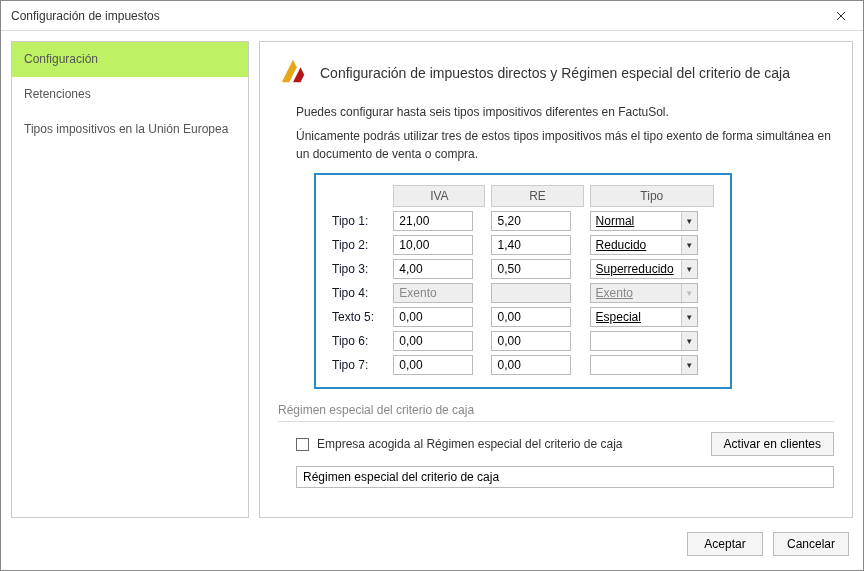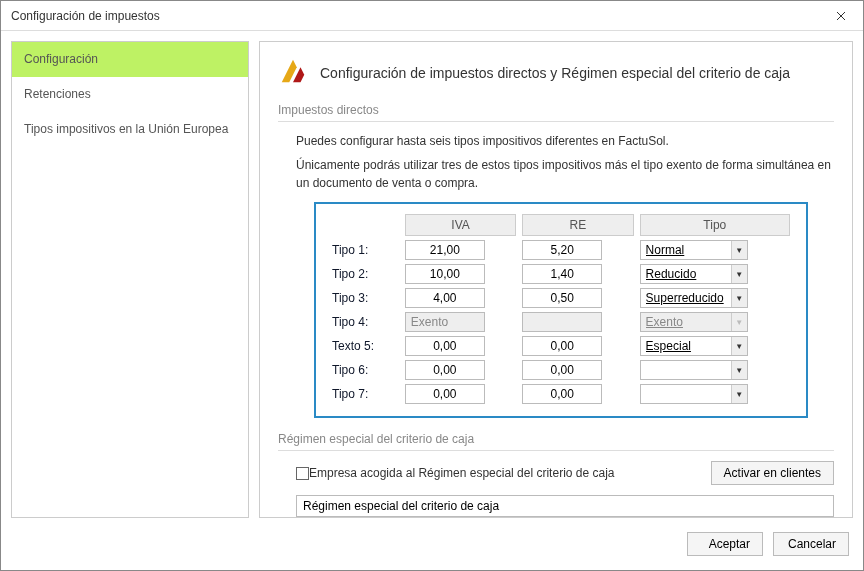--- a/index.html
+++ b/index.html
@@ -20,41 +20,41 @@
 .main { flex: 1; border: 1px solid #ccc; padding: 14px 18px; overflow: auto; }
 
 .header-row { display: flex; align-items: center; gap: 12px; margin-bottom: 14px; }
 .header-icon svg { width: 30px; height: 30px; }
 .header-title { font-size: 14px; color: #333; }
 
 .section-label { color: #888; font-size: 12px; border-bottom: 1px solid #ddd; padding-bottom: 4px; margin-bottom: 10px; }
 
 .desc { color: #333; margin: 6px 0 6px 18px; line-height: 1.5; }
 
-.tax-table-wrap { border: 2px solid #2a8ac5; margin: 10px 0 14px 36px; padding: 6px 10px 8px 10px; width: 494px; }
+.tax-table-wrap { border: 2px solid #2a8ac5; margin: 10px 0 14px 36px; padding: 6px 10px 8px 10px; width: 418px; }
 .tax-table { width: 100%; border-collapse: separate; border-spacing: 6px 4px; }
 .tax-table th { background: #eee; border: 1px solid #ccc; font-weight: normal; padding: 3px 6px; text-align: center; color: #555; }
 .tax-table td.lbl { text-align: left; color: #0f172a; white-space: nowrap; padding-right: 6px; }
-.tax-table input[type=text] { width: 80px; border: 1px solid #bbb; padding: 2px 5px; text-align: center; font-family: inherit; font-size: 12px; height: 20px; }
+.tax-table input[type=text] { width: 80px; border: 1px solid #bbb; padding: 2px 5px; text-align: left; font-family: inherit; font-size: 12px; height: 20px; }
 .tax-table input[type=text].ro { background: #eee; color: #888; text-align: left; }
 .tax-table .sel { position: relative; width: 108px; }
 .tax-table .sel input { width: 100%; text-align: left; padding-right: 16px; text-decoration: underline; }
 .tax-table .sel .arrow { position: absolute; right: 1px; top: 1px; width: 16px; height: 18px; background: #eee; border-left: 1px solid #ccc; display: flex; align-items: center; justify-content: center; font-size: 8px; color: #333; cursor: pointer; }
 .tax-table .sel.disabled .arrow { color: #bbb; cursor: default; }
 .tax-table .sel.disabled input { background: #eee; color: #888; }
 
-.regime-row { display: flex; align-items: center; gap: 0; margin: 6px 0 10px 18px; justify-content: space-between; }
+.regime-row { display: flex; align-items: center; gap: 8px; margin: 6px 0 10px 18px; justify-content: space-between; }
 .chk { width: 13px; height: 13px; border: 1px solid #666; background: #fff; display: inline-block; cursor: pointer; }
 .btn { border: 1px solid #bbb; background: #f5f5f5; padding: 4px 12px; cursor: pointer; font-family: inherit; font-size: 12px; }
 
 .print-row { display: flex; align-items: center; gap: 12px; margin: 4px 0 0 18px; }
 .print-row input { flex: 1; border: 1px solid #bbb; padding: 3px 6px; font-family: inherit; font-size: 12px; height: 22px; }
 
 .footer { height: 42px; border-top: 0; display: flex; justify-content: flex-end; align-items: center; gap: 10px; padding: 0 14px 10px 0; }
-.footer .btn { min-width: 76px; text-align: right; }
+.footer .btn { min-width: 76px; text-align: center; }
 </style>
 </head>
 <body>
 
 <div class="window">
 
   <div class="titlebar">
     <div class="title">Configuración de impuestos</div>
     <div class="close">
       <svg width="10" height="10" viewBox="0 0 10 10">
@@ -76,21 +76,20 @@
       <div class="header-row">
         <span class="header-icon">
           <svg viewBox="0 0 32 32">
               <path d="M4 28 L16 4 L20 12 L12 28 Z" fill="#e6a817"></path>
               <path d="M16 28 L24 12 L28 20 L24 28 Z" fill="#b01818"></path>
             </svg>
         </span>
         <div class="header-title">Configuración de impuestos directos y Régimen especial del criterio de caja</div>
       </div>
 
-      <div class="section-label">Impuestos directos</div>
 
       <div class="desc">Puedes configurar hasta seis tipos impositivos diferentes en FactuSol.</div>
       <div class="desc">Únicamente podrás utilizar tres de estos tipos impositivos más el tipo exento de forma simultánea en un documento de venta o compra.</div>
 
       <div class="tax-table-wrap">
         <table class="tax-table">
           <tbody>
               <tr>
             <td></td>
             <th>IVA</th>

